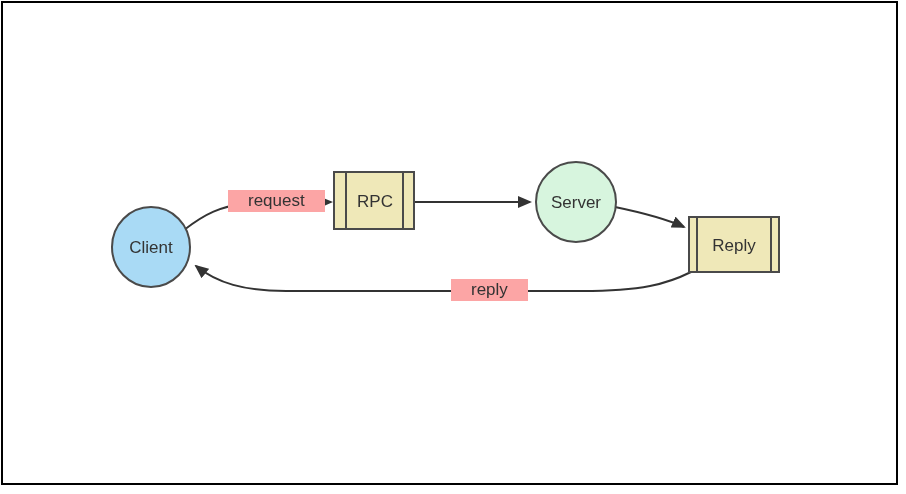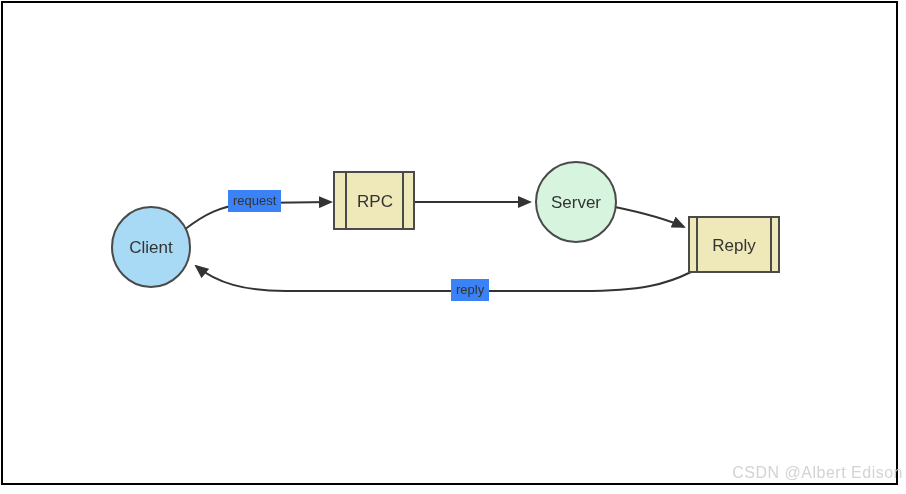--- a/index.html
+++ b/index.html
@@ -47,25 +47,25 @@
     fill: #333333;
     font-family: "Liberation Sans", sans-serif;
     font-size: 17px;
     text-anchor: middle;
   }
   .arrow-head {
     fill: #333333;
   }
   .edge-label {
     position: absolute;
-    background: #3b82f6;
+    background: #fca5a5;
     color: #333333;
-    font-size: 13px;
+    font-size: 17px;
     line-height: 22px;
-    padding: 0 5px;
+    padding: 0 20px;
     white-space: nowrap;
   }
   .watermark {
     position: absolute;
     right: 3px;
     bottom: 12px;
     color: #d3d3d3;
     font-size: 16px;
     letter-spacing: 0.5px;
     white-space: nowrap;
@@ -103,14 +103,13 @@
 
     <rect class="node-shape" x="689" y="217" width="90" height="55" fill="#efe8b8"></rect>
     <line class="node-inner-line" x1="697" y1="217" x2="697" y2="272"></line>
     <line class="node-inner-line" x1="771" y1="217" x2="771" y2="272"></line>
     <text class="node-label" x="734" y="251">Reply</text>
   </svg>
 
   <div class="edge-label" style="left:228px; top:190px;">request</div>
   <div class="edge-label" style="left:451px; top:279px;">reply</div>
 
-  <div class="watermark">CSDN @Albert Edison</div>
 </div>
 
 </body></html>

